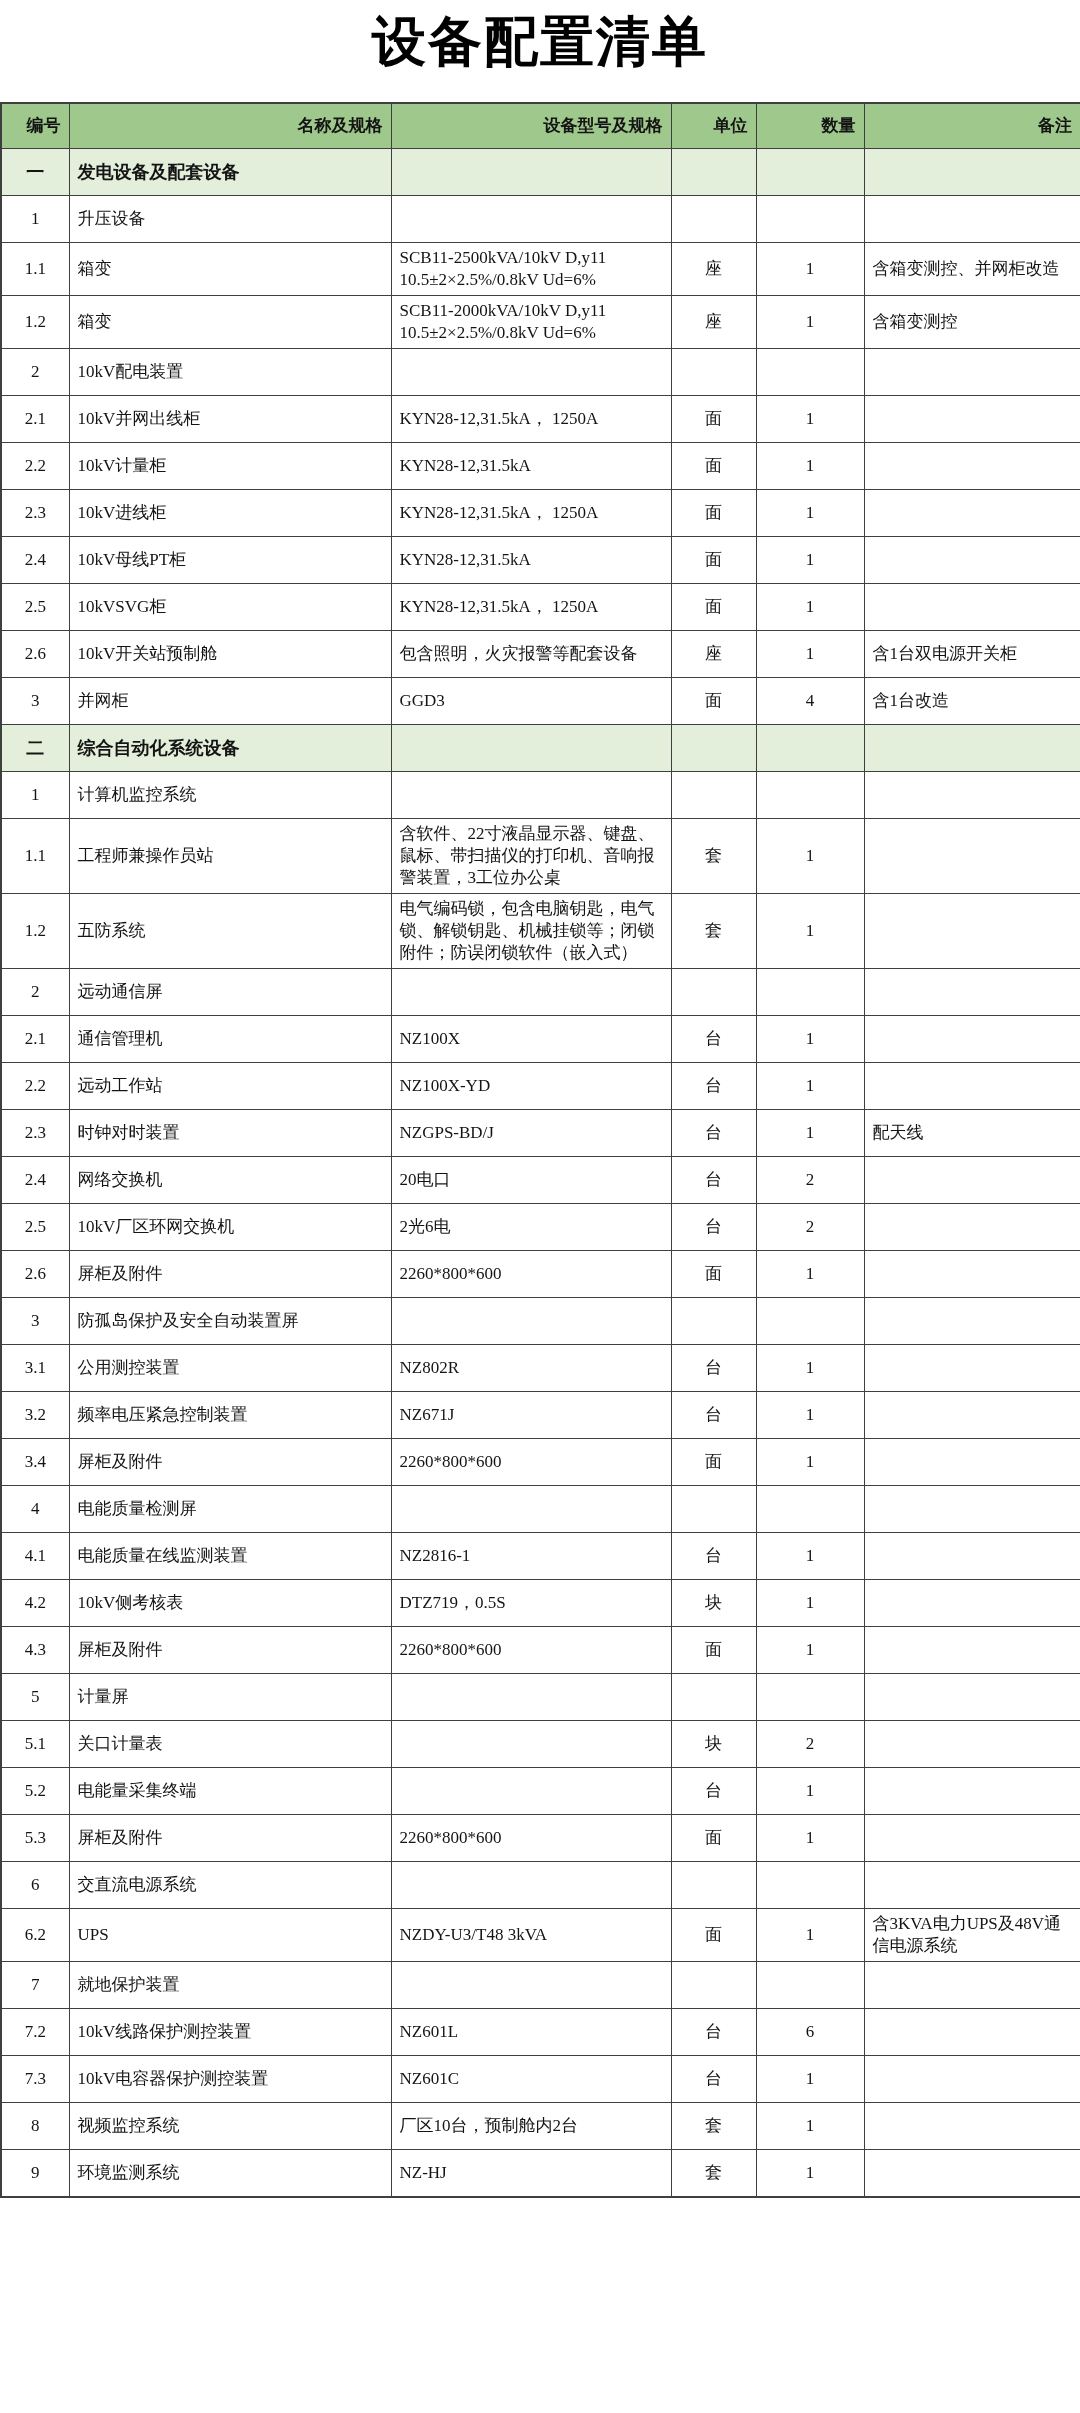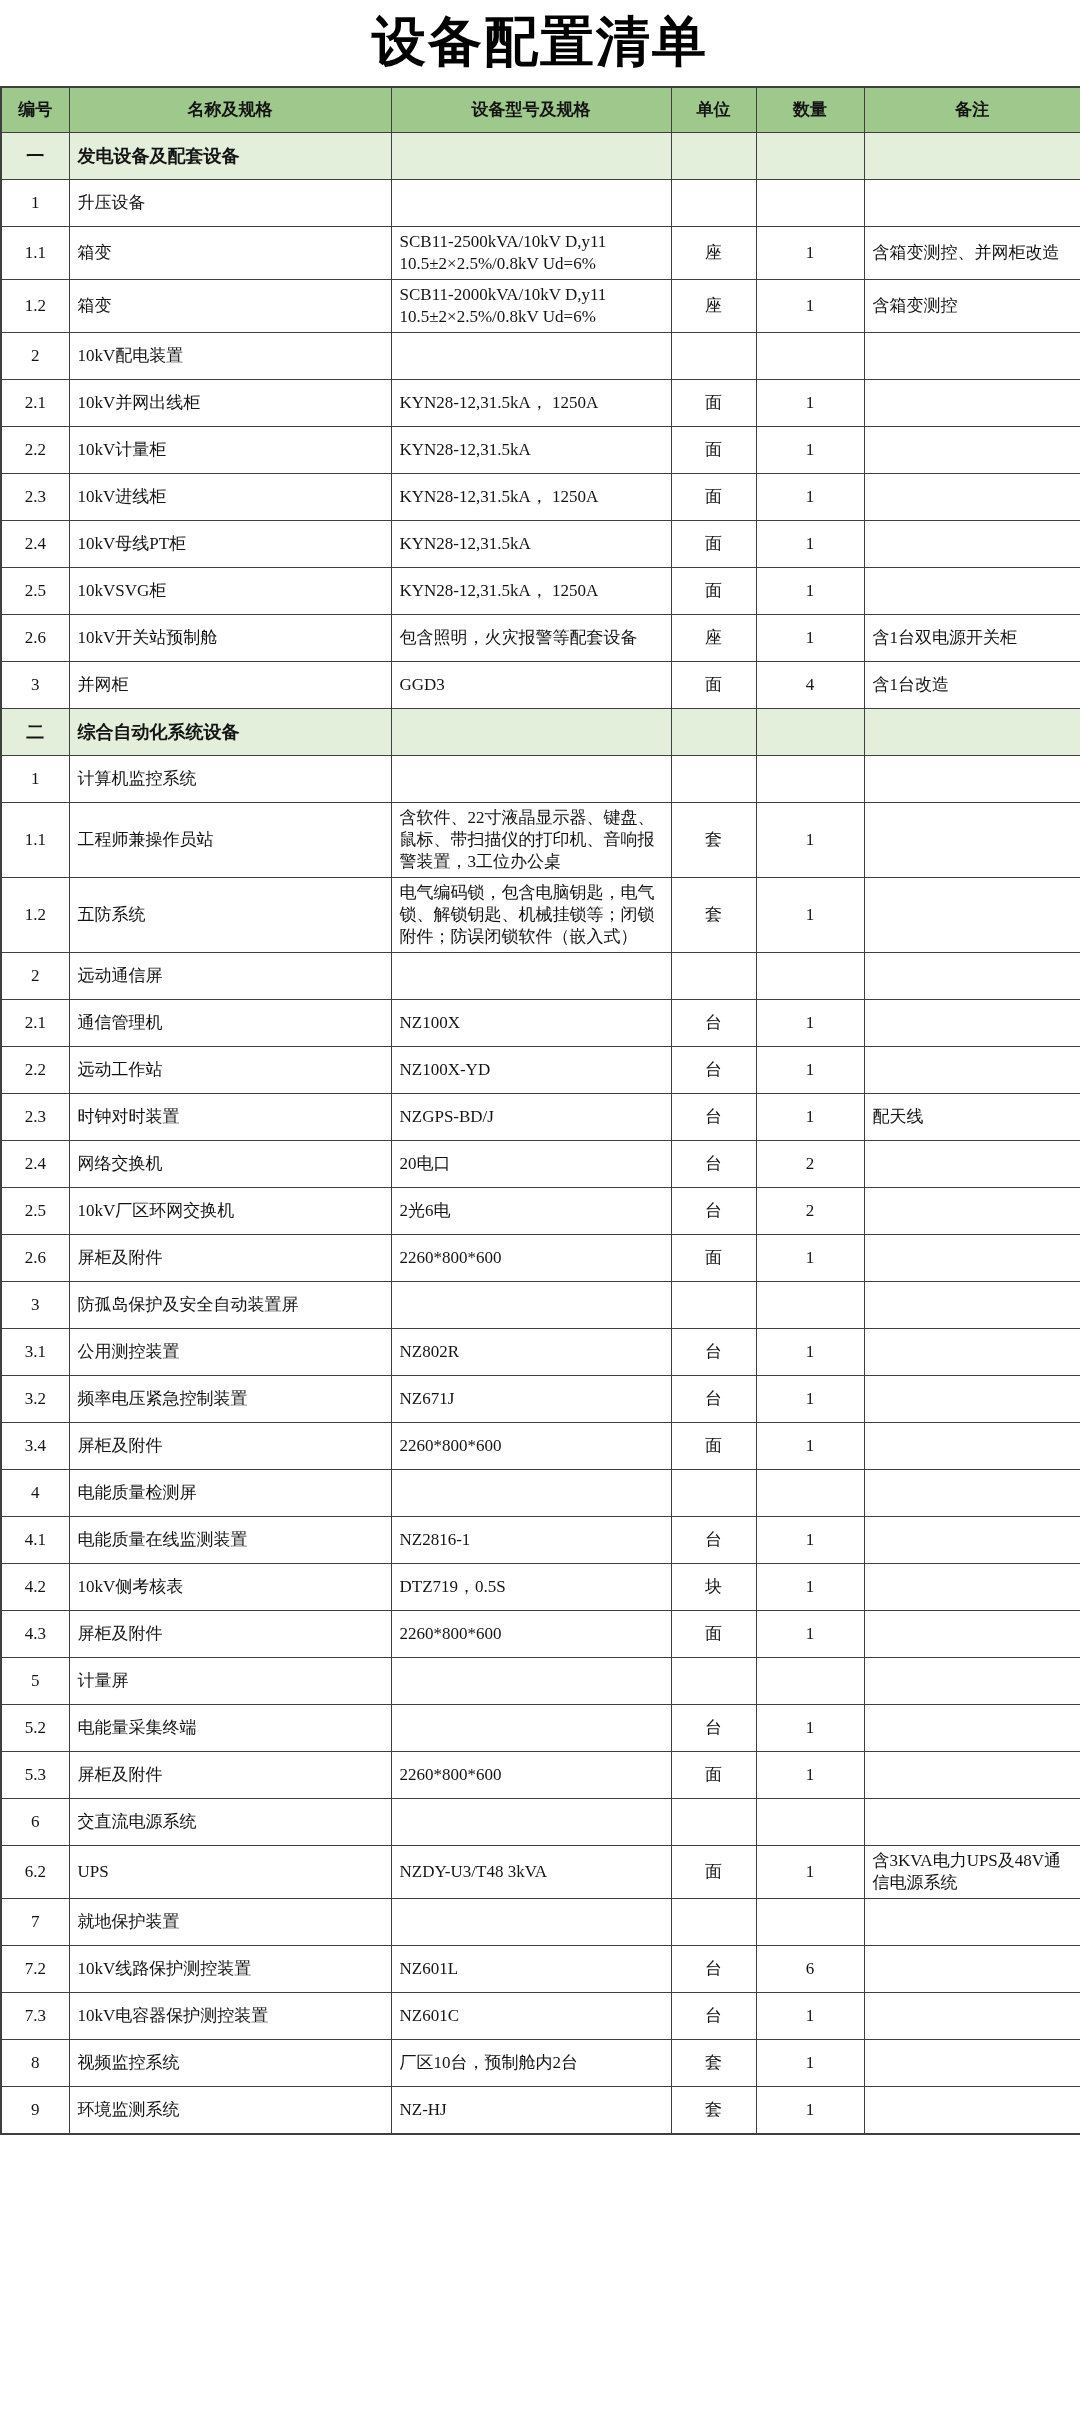--- a/index.html
+++ b/index.html
@@ -15,21 +15,21 @@
   }
   .page {
     width: 1080px;
     margin: 0 auto;
     background: #ffffff;
     font-family: "Liberation Serif", "DejaVu Serif", serif;
     color: var(--text-color);
   }
   h1.page-title {
     margin: 0;
-    padding: 10px 0 12px 0;
+    padding: 10px 0 28px 0;
     text-align: center;
     font-family: "Liberation Serif", "DejaVu Serif", serif;
     font-weight: 700;
     font-size: 54px;
     line-height: 64px;
     letter-spacing: 2px;
     color: #000000;
   }
   table.equipment-table {
     width: 1080px;
@@ -45,21 +45,21 @@
     line-height: 22px;
     vertical-align: middle;
     overflow: hidden;
     word-break: break-word;
   }
   thead th {
     background: var(--header-bg);
     font-weight: 700;
     font-size: 18px;
     height: 36px;
-    text-align: center;
+    text-align: right;
   }
   tbody td {
     height: 38px;
     background: #ffffff;
   }
   tbody tr.section td {
     background: var(--section-bg);
     font-weight: 700;
     font-size: 18px;
   }
@@ -342,20 +342,28 @@
         </tr>
         <tr>
           <td class="c">5</td>
           <td class="l">计量屏</td>
           <td class="l"></td>
           <td class="c"></td>
           <td class="c"></td>
           <td class="l"></td>
         </tr>
         <tr>
+          <td class="c">5.1</td>
+          <td class="l">关口计量表</td>
+          <td class="l"></td>
+          <td class="c">块</td>
+          <td class="c">2</td>
+          <td class="l"></td>
+        </tr>
+        <tr>
           <td class="c">5.2</td>
           <td class="l">电能量采集终端</td>
           <td class="l"></td>
           <td class="c">台</td>
           <td class="c">1</td>
           <td class="l"></td>
         </tr>
         <tr>
           <td class="c">5.3</td>
           <td class="l">屏柜及附件</td>

